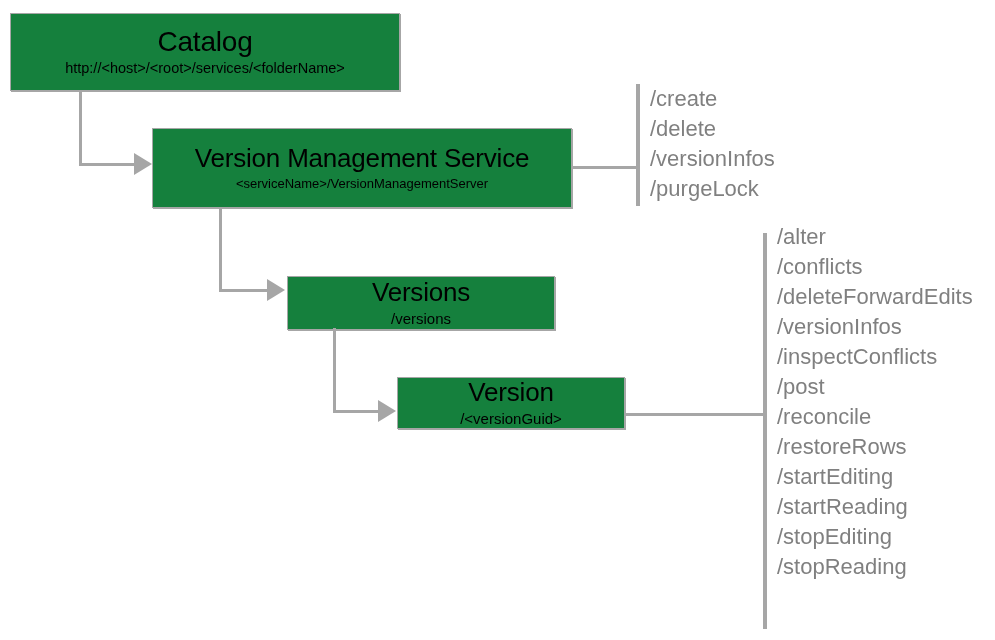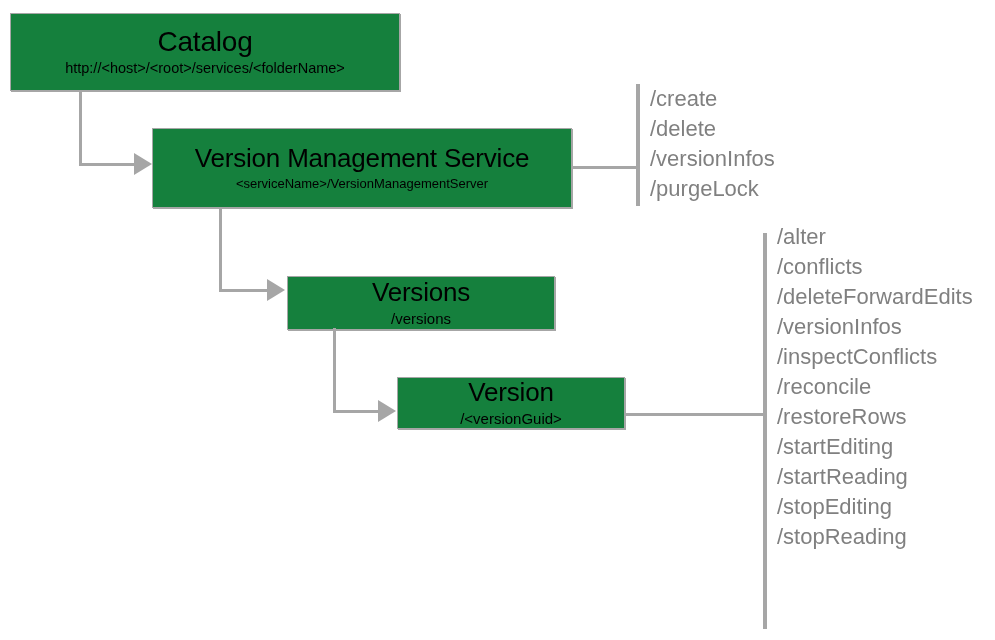--- a/index.html
+++ b/index.html
@@ -169,20 +169,21 @@
     </div>
 
   <div class="ops-connector" id="opsB-connector"></div>
   <div class="ops-bar" id="opsB-bar"></div>
   <div class="ops-list" id="opsB-list">
       <div>/alter</div>
       <div>/conflicts</div>
       <div>/deleteForwardEdits</div>
       <div>/versionInfos</div>
       <div>/inspectConflicts</div>
+      <div>/post</div>
       <div>/reconcile</div>
       <div>/restoreRows</div>
       <div>/startEditing</div>
       <div>/startReading</div>
       <div>/stopEditing</div>
       <div>/stopReading</div>
     </div>
 
 </div>
 

